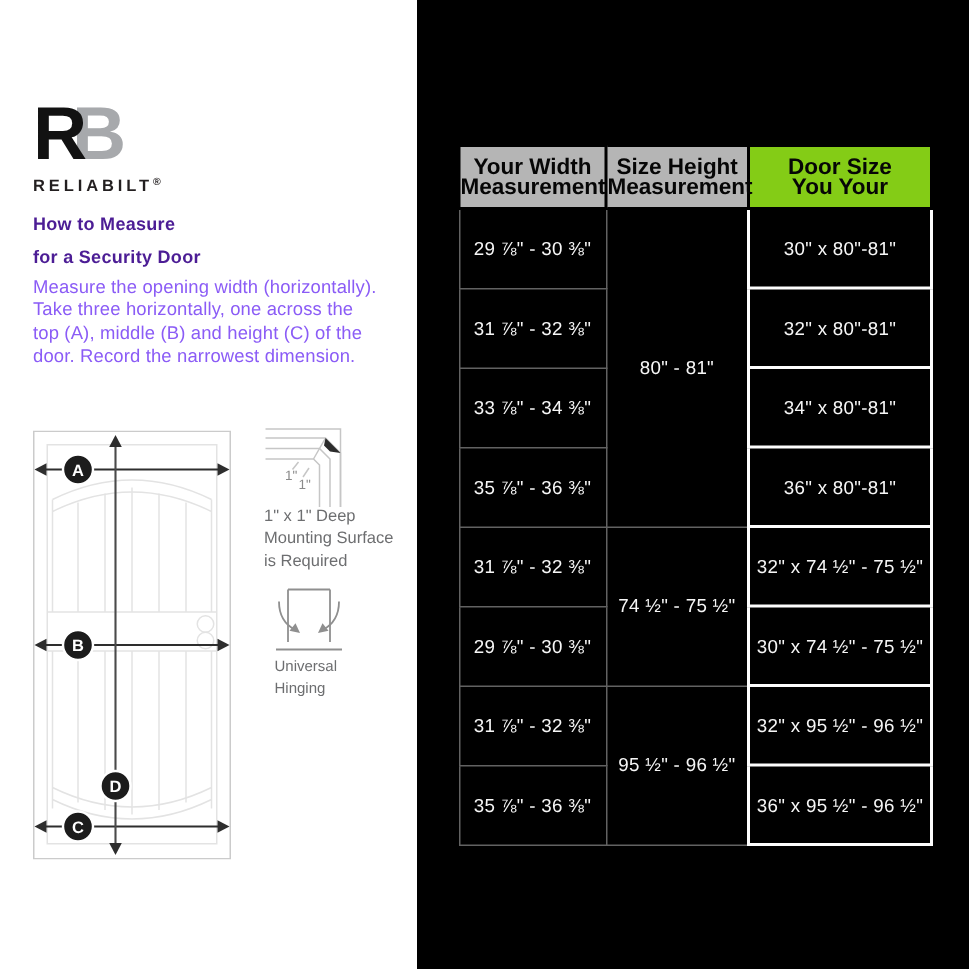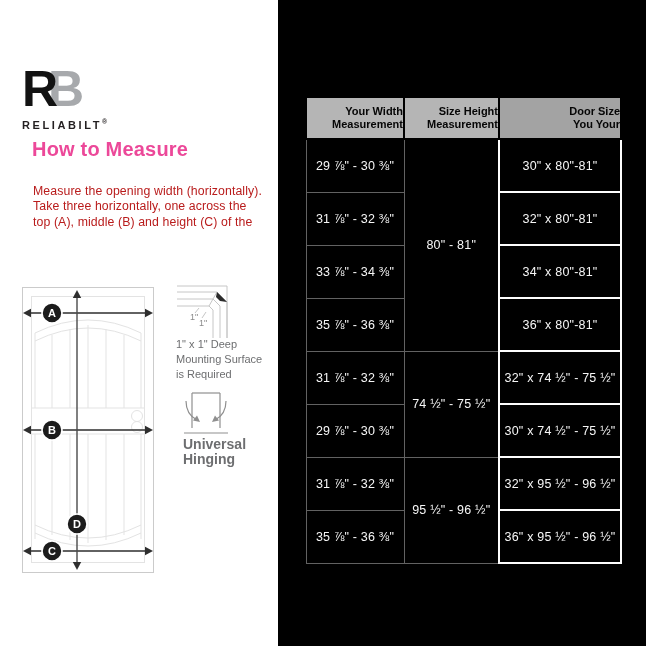--- a/index.html
+++ b/index.html
@@ -11,43 +11,43 @@
 
   
   .logo{position:absolute;left:22px;top:72px;width:120px;}
   .logo-letters{position:relative;height:42px;font-weight:bold;font-size:50px;line-height:42px;}
   .logo-b{position:absolute;left:26px;top:-4px;color:#a7a9ac;}
   .logo-r{position:absolute;left:0;top:-4px;color:#121212;}
   .logo-name{margin-top:4px;font-size:11px;font-weight:bold;letter-spacing:2.6px;color:#231f20;white-space:nowrap;}
   .logo-name sup{font-size:7px;letter-spacing:0;}
 
   
-  .heading{position:absolute;left:32px;top:138px;font-size:20px;font-weight:bold;color:#ec4899;line-height:22px;letter-spacing:.2px;}
-  .paragraph{position:absolute;left:22px;top:184px;font-size:12.3px;color:#b91c1c;line-height:15.4px;letter-spacing:.1px;margin-left:11px;}
+  .heading{position:absolute;left:22px;top:138px;font-size:12px;font-weight:bold;color:#4c1d95;line-height:22px;letter-spacing:.2px;}
+  .paragraph{position:absolute;left:22px;top:184px;font-size:12.3px;color:#8b5cf6;line-height:15.4px;letter-spacing:.1px;}
 
   
   .door-svg{position:absolute;left:22px;top:287px;}
   .mount-svg{position:absolute;left:175px;top:284px;}
   .mount-note{position:absolute;left:176px;top:337px;font-size:11px;color:#6d6e70;line-height:15px;}
   .hinge-svg{position:absolute;left:183px;top:391px;}
-  .hinge-note{position:absolute;left:183px;top:437px;font-size:14px;color:#6d6e70;line-height:15px;font-weight:bold;}
+  .hinge-note{position:absolute;left:183px;top:437px;font-size:10px;color:#6d6e70;line-height:15px;}
 
   
   .size-table{
     position:absolute;left:305px;top:96px;width:315px;
     border-collapse:collapse;table-layout:fixed;
     font-family:"Liberation Sans",sans-serif;
   }
   .size-table th{
-    height:40px;font-size:11px;font-weight:bold;color:#060606;
-    text-align:right;vertical-align:middle;line-height:13.5px;
+    height:40px;font-size:15px;font-weight:bold;color:#060606;
+    text-align:center;vertical-align:middle;line-height:13.5px;
     border:2px solid #000;padding:0;
   }
   .size-table th.hdr-gray{background:#b5b5b5;}
-  .size-table th.hdr-white{background:#a3a3a3;margin-left:42px;}
+  .size-table th.hdr-white{background:#84cc16;margin-left:42px;}
   .size-table td{
     background:#000;color:#f6f6f6;font-size:12.5px;letter-spacing:.2px;
     text-align:center;vertical-align:middle;height:51px;
     border:1px solid #626262;padding:0;
   }
   .size-table td.door-cell{border:2px solid #fdfdfd;}
 </style>
 </head>
 <body>
 
@@ -58,26 +58,28 @@
   <div class="logo">
     <div class="logo-letters">
       <span class="logo-b">B</span>
       <span class="logo-r">R</span>
     </div>
     <div class="logo-name"><span>RELIABILT</span><sup>®</sup></div>
   </div>
 
   <div class="heading">
     <div>How to Measure</div>
+    <div>for a Security Door</div>
   </div>
 
   <div class="paragraph">
     <div>Measure the opening width (horizontally).</div>
     <div>Take three horizontally, one across the</div>
     <div>top (A), middle (B) and height (C) of the</div>
+    <div>door. Record the narrowest dimension.</div>
   </div>
 
   <svg class="door-svg" width="132" height="286" viewBox="0 0 132 286">
     <rect x="0.5" y="0.5" width="131" height="285" fill="#ffffff" stroke="#cbcbcb"></rect>
 
     <g stroke="#e3e3e3" fill="none" stroke-width="1">
       <rect x="9.5" y="9.5" width="113" height="266"></rect>
       <path d="M13,46 Q66,20 119,46"></path>
       <path d="M13,54 Q66,28 119,54"></path>
       <line x1="13" y1="46" x2="13" y2="121"></line>

